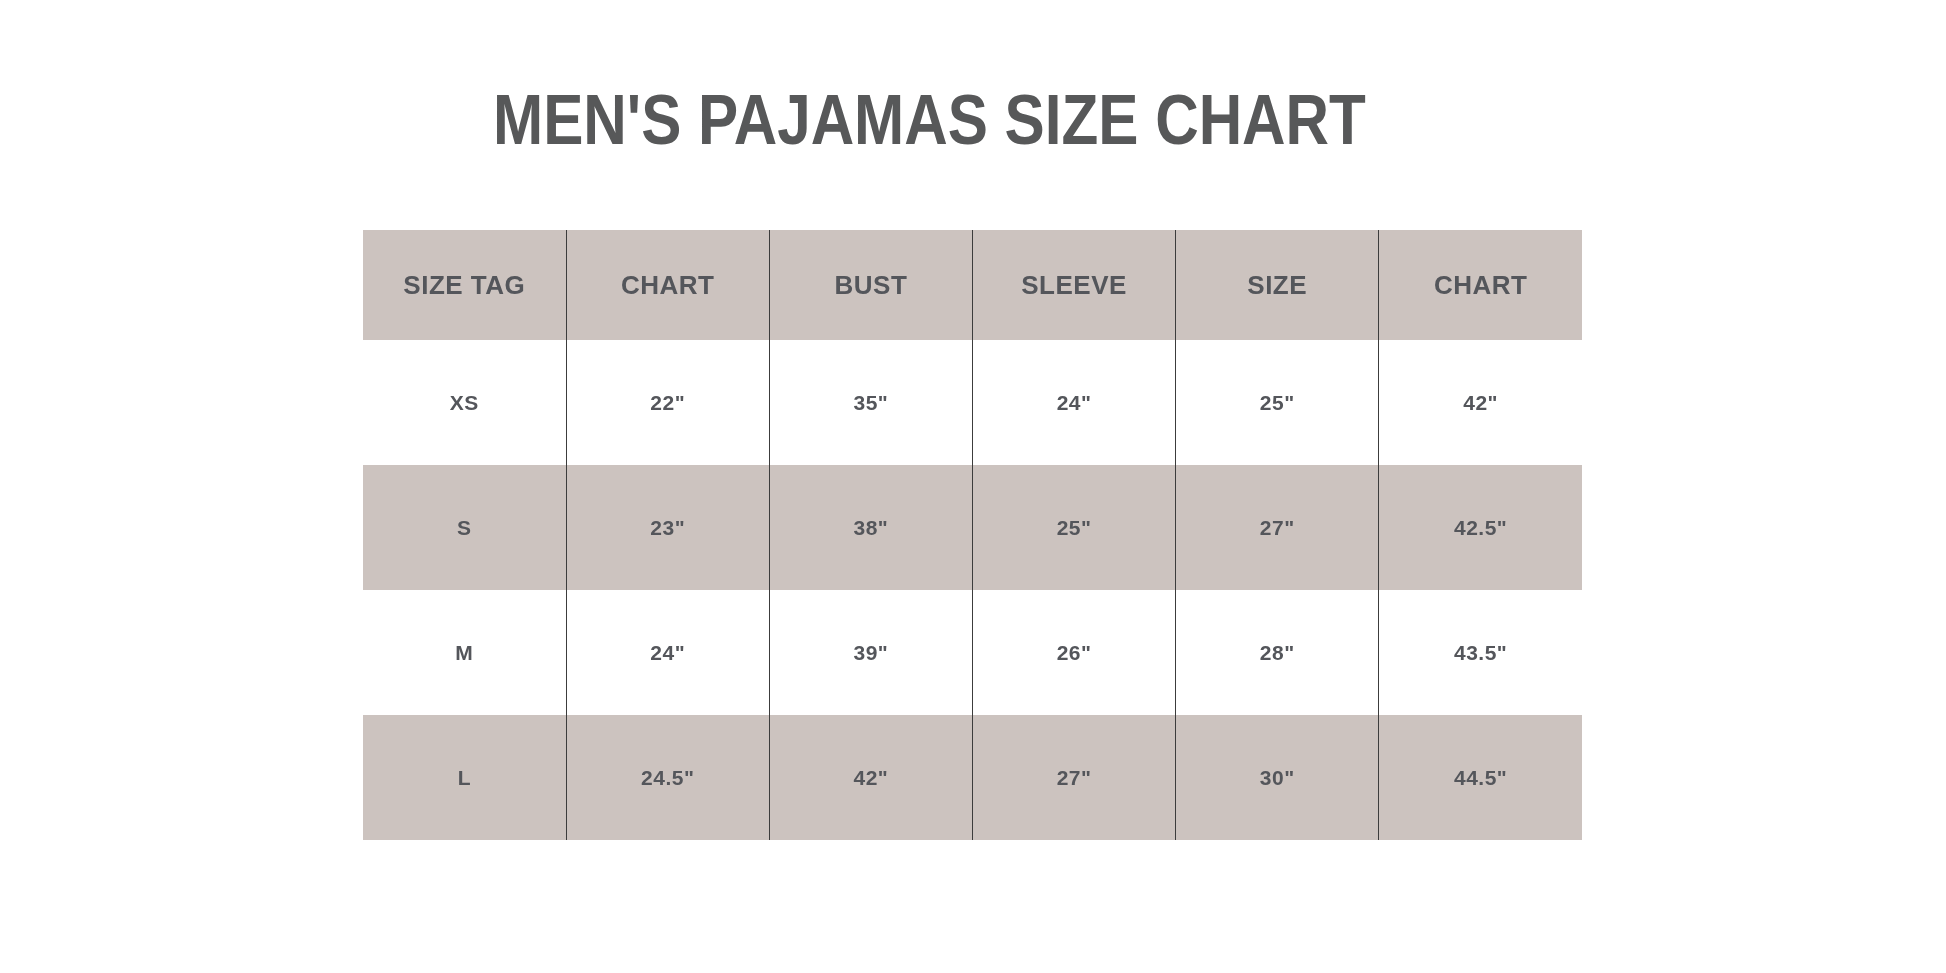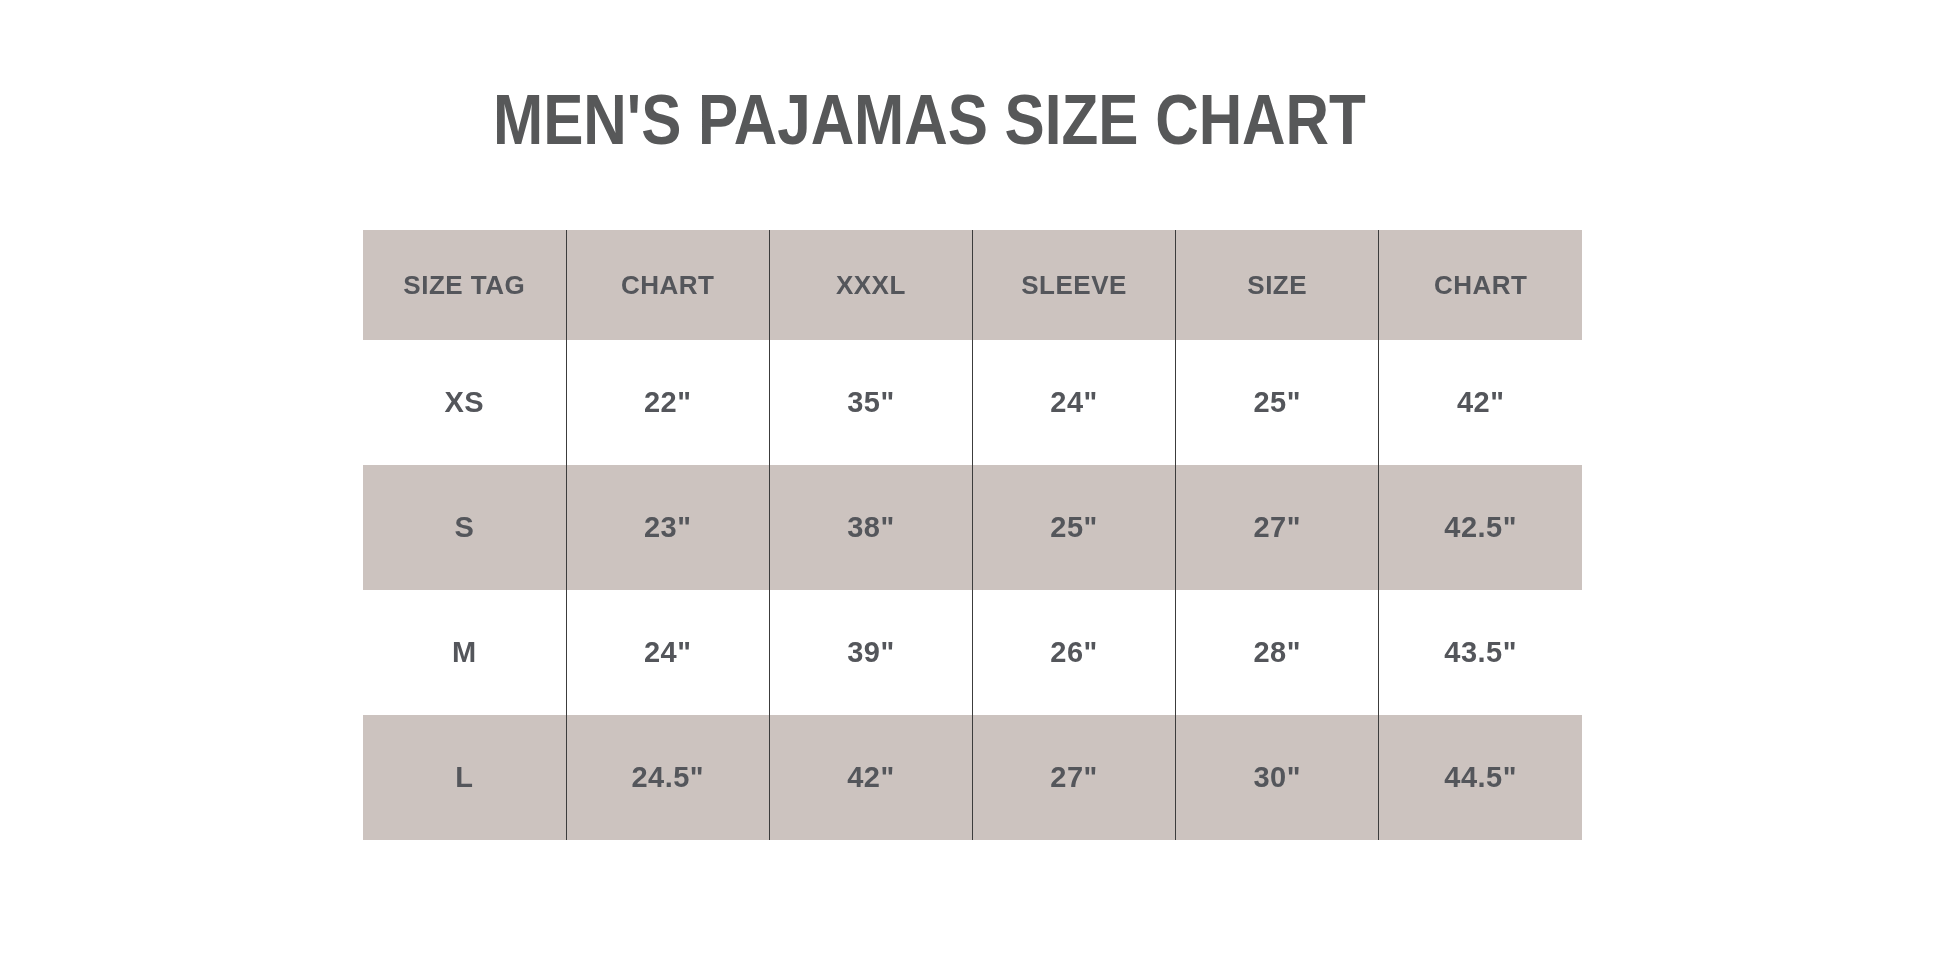--- a/index.html
+++ b/index.html
@@ -70,39 +70,39 @@
     letter-spacing: 0.5px;
   }
   table.size-table tbody tr {
     height: 71px;
     background: #ffffff;
   }
   table.size-table tbody tr:nth-child(even) {
     background: #ccc3bf;
   }
   table.size-table tbody td {
-    font-size: 29px;
+    font-size: 21px;
     font-weight: 700;
     letter-spacing: 0.5px;
   }
 </style>
 </head>
 <body>
 
 <div class="canvas">
 
   <h1 class="chart-title"><span class="squeeze">MEN'S PAJAMAS SIZE CHART</span></h1>
 
   <div class="table-wrap">
     <table class="size-table">
       <thead>
         <tr>
           <th>SIZE TAG</th>
           <th>CHART</th>
-          <th>XXXL</th>
+          <th>BUST</th>
           <th>SLEEVE</th>
           <th>SIZE</th>
           <th>CHART</th>
         </tr>
       </thead>
       <tbody>
         <tr>
           <td>XS</td>
           <td>22"</td>
           <td>35"</td>

